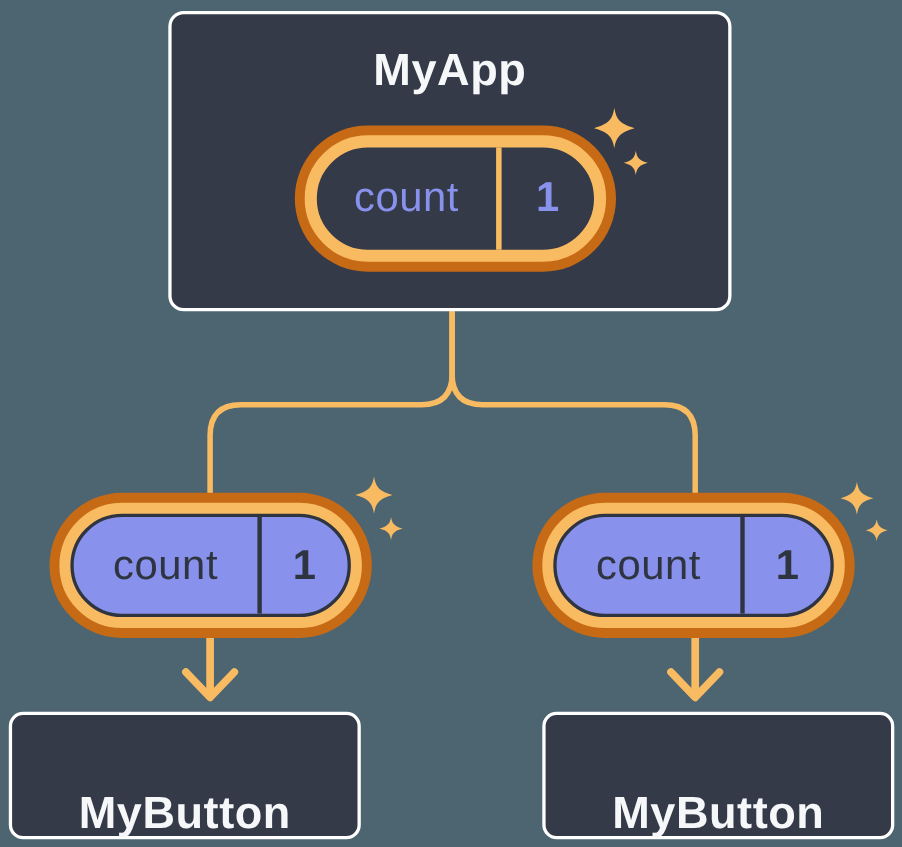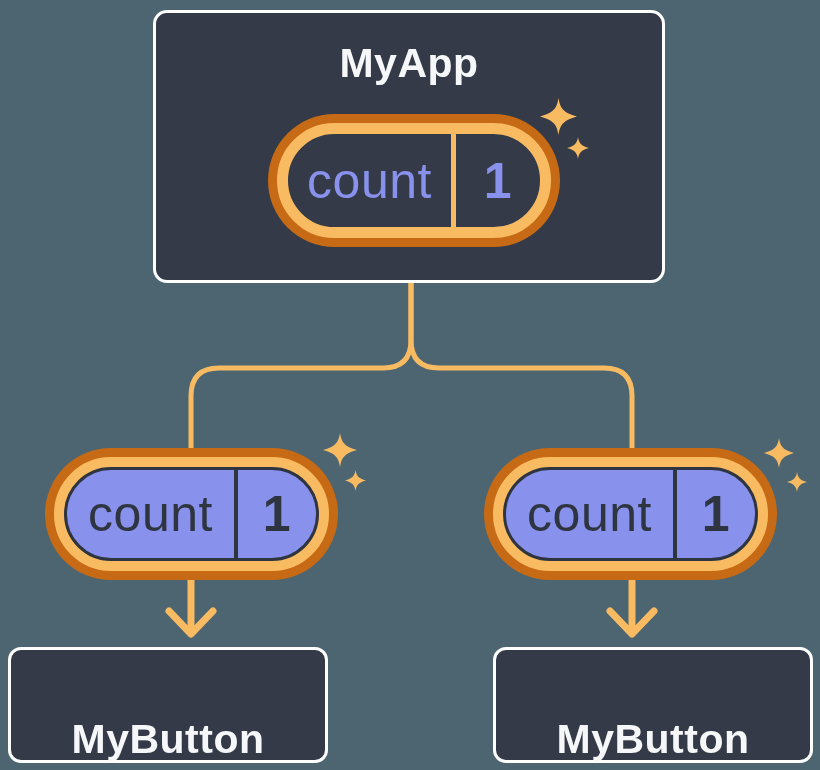--- a/index.html
+++ b/index.html
@@ -49,21 +49,21 @@
     border:10px solid var(--orange-light);
     box-shadow:0 0 0 9px var(--orange-dark);
   }
   .child-pill.left{left:54px;}
   .child-pill.right{left:493px;}
   .child-inner{
     box-sizing:border-box;width:100%;height:100%;border-radius:999px;
     background:var(--purple);border:3px solid var(--ink);
     display:flex;align-items:stretch;overflow:hidden;
   }
-  .cell{display:flex;align-items:center;justify-content:center;font-size:50px;letter-spacing:0.5px;}
+  .cell{display:flex;align-items:center;justify-content:center;font-size:38px;letter-spacing:0.5px;}
   .cell.value{font-weight:700;}
   .parent-pill .cell{color:var(--purple);}
   .parent-pill .cell.name{width:163px;}
   .parent-pill .cell.value{flex:1;}
   .parent-pill .divider{width:5px;background:var(--orange-light);}
   .child-inner .cell{color:var(--ink);}
   .child-inner .cell.name{width:167px;}
   .child-inner .cell.value{flex:1;}
   .child-inner .divider{width:4px;background:var(--ink);}
   .sparkle{position:absolute;z-index:4;}

